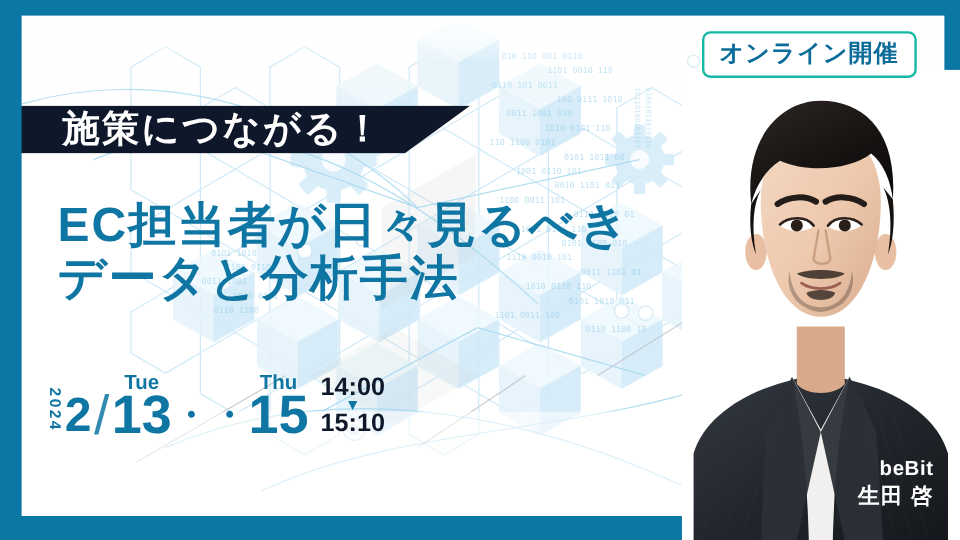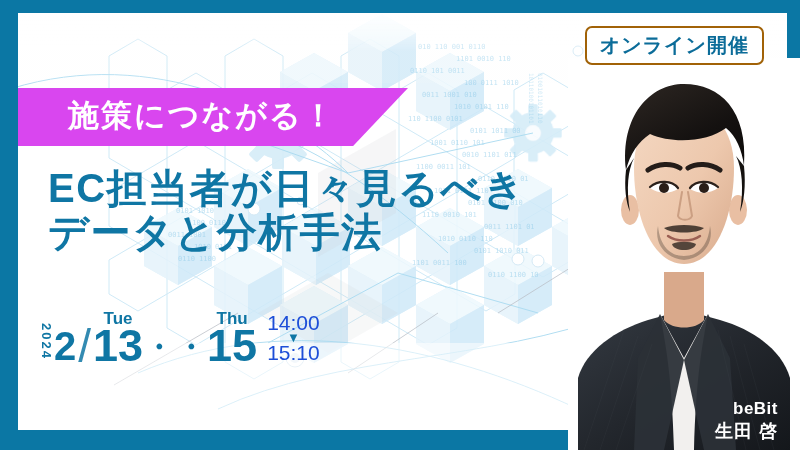--- a/index.html
+++ b/index.html
@@ -15,35 +15,35 @@
   .frame-left{position:absolute;left:0;top:0;width:18px;height:450px;background:#0b77a4;z-index:40;}
   .frame-bottom{position:absolute;left:0;bottom:0;width:800px;height:20px;background:#0b77a4;z-index:14;}
   .frame-right{position:absolute;right:0;top:0;width:13px;height:450px;background:#0b77a4;z-index:14;}
 
   
   .bg-layer{position:absolute;left:18px;top:13px;width:769px;height:417px;overflow:hidden;z-index:2;}
   .bg-layer svg{position:absolute;left:0;top:0;}
 
   
   .ribbon{
-    position:absolute;left:16px;top:88px;height:58px;width:392px;
-    background:#d946ef;z-index:20;
+    position:absolute;left:0;top:88px;height:40px;width:392px;
+    background:#0f172a;z-index:20;
     -webkit-clip-path:polygon(0 0, 100% 0, 86% 100%, 0 100%);
     clip-path:polygon(0 0, 100% 0, 86% 100%, 0 100%);
   }
   .ribbon-text{
     position:absolute;left:52px;top:50%;transform:translateY(-52%);
     color:#ffffff;font-size:31px;font-weight:bold;letter-spacing:2px;
     white-space:nowrap;
   }
 
   
   .badge{
     position:absolute;right:36px;top:26px;z-index:30;
-    border:2px solid #a16207;border-radius:7px;background:#ffffff;
+    border:2px solid #14b8a6;border-radius:7px;background:#ffffff;
     padding:7px 13px 8px 13px;
   }
   .badge-text{color:#0b6c99;font-size:20px;font-weight:bold;letter-spacing:1px;white-space:nowrap;line-height:1;}
 
   
   .headline{position:absolute;left:48px;top:168px;z-index:25;}
   .title-1{color:#0f76a4;font-size:40px;font-weight:bold;letter-spacing:1.5px;line-height:1.02;white-space:nowrap;text-align:right;}
   .title-2{color:#0f76a4;font-size:40px;font-weight:bold;letter-spacing:1.5px;line-height:1.05;white-space:nowrap;margin-top:2px;}
 
   
@@ -54,27 +54,27 @@
     line-height:1;margin-bottom:6px;margin-right:1px;
   }
   .month{color:#0f76a4;font-size:40px;font-weight:bold;line-height:0.88;margin-bottom:2px;}
   .slash{color:#0f76a4;font-size:46px;font-weight:300;line-height:0.85;margin:0 1px 0 2px;opacity:.85;}
   .days{display:flex;align-items:flex-end;margin-left:1px;}
   .day-col{display:flex;flex-direction:column;align-items:center;}
   .dow{color:#0f76a4;font-size:17px;font-weight:bold;line-height:1;margin-bottom:0px;}
   .dnum{color:#0f76a4;font-size:45px;font-weight:bold;line-height:0.86;text-align:right;}
   .dot{color:#0f76a4;font-size:30px;font-weight:bold;line-height:1;padding:0 1px 4px 1px;}
   .times{display:flex;flex-direction:column;align-items:center;margin-left:10px;margin-bottom:2px;}
-  .tline{color:#1d4ed8;font-size:21px;font-weight:normal;line-height:1.05;}
+  .tline{color:#0f172a;font-size:21px;font-weight:bold;line-height:1.05;}
   .tarrow{color:#0f76a4;font-size:13px;line-height:.7;margin:-1px 0 0 0;}
 
   
   .photo{position:absolute;right:0;bottom:0;width:232px;height:392px;z-index:16;overflow:hidden;}
   .photo svg{display:block;}
-  .speaker{position:absolute;right:22px;bottom:8px;z-index:32;text-align:right;}
+  .speaker{position:absolute;right:22px;bottom:26px;z-index:32;text-align:right;}
   .company{color:#ffffff;font-size:17px;font-weight:bold;letter-spacing:.5px;line-height:1.25;}
   .person{color:#ffffff;font-size:18px;font-weight:bold;letter-spacing:1px;line-height:1.25;}
 </style>
 </head>
 <body>
 
 <div id="stage">
 
   <div class="bg-layer">
     <svg width="769" height="417" viewBox="0 0 769 417" xmlns="http://www.w3.org/2000/svg">

